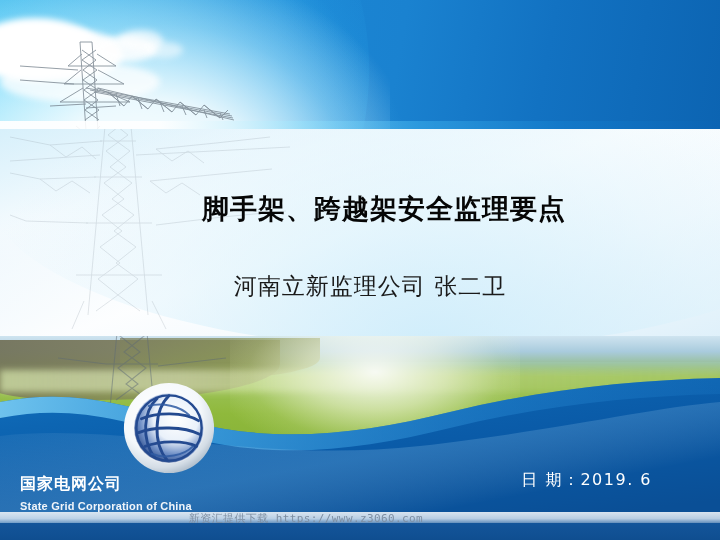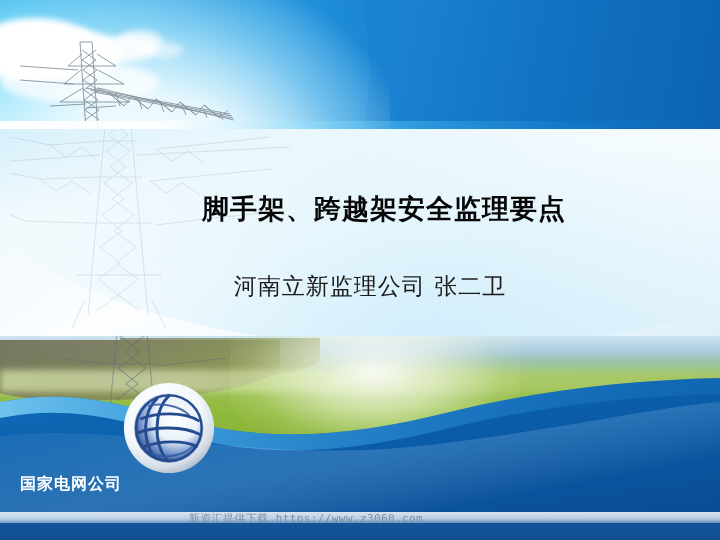--- a/index.html
+++ b/index.html
@@ -432,18 +432,20 @@
     <g fill="none" stroke="#2f5ba3" stroke-width="2.2" stroke-linecap="round" opacity="0.85">
       <path d="M28,26 C42,22 62,26 72,36"></path>
       <path d="M31,78 C46,84 66,80 76,70"></path>
     </g>
     <circle cx="50" cy="50" r="38" fill="none" stroke="#ffffff" stroke-width="1.1" opacity="0.5"></circle>
   </svg>
 
   <div class="title">脚手架、跨越架安全监理要点</div>
   <div class="subtitle">河南立新监理公司  张二卫</div>
   <div class="org-cn">国家电网公司</div>
+  <div class="org-en">State Grid Corporation of China</div>
+  <div class="date">日 期：2019. 6</div>
 
   <div class="wm-bar"></div>
   <div class="wm-text">新资汇提供下载 https://www.z3060.com</div>
   <div class="bottom-strip"></div>
 
 </div>
 
 </body></html>

